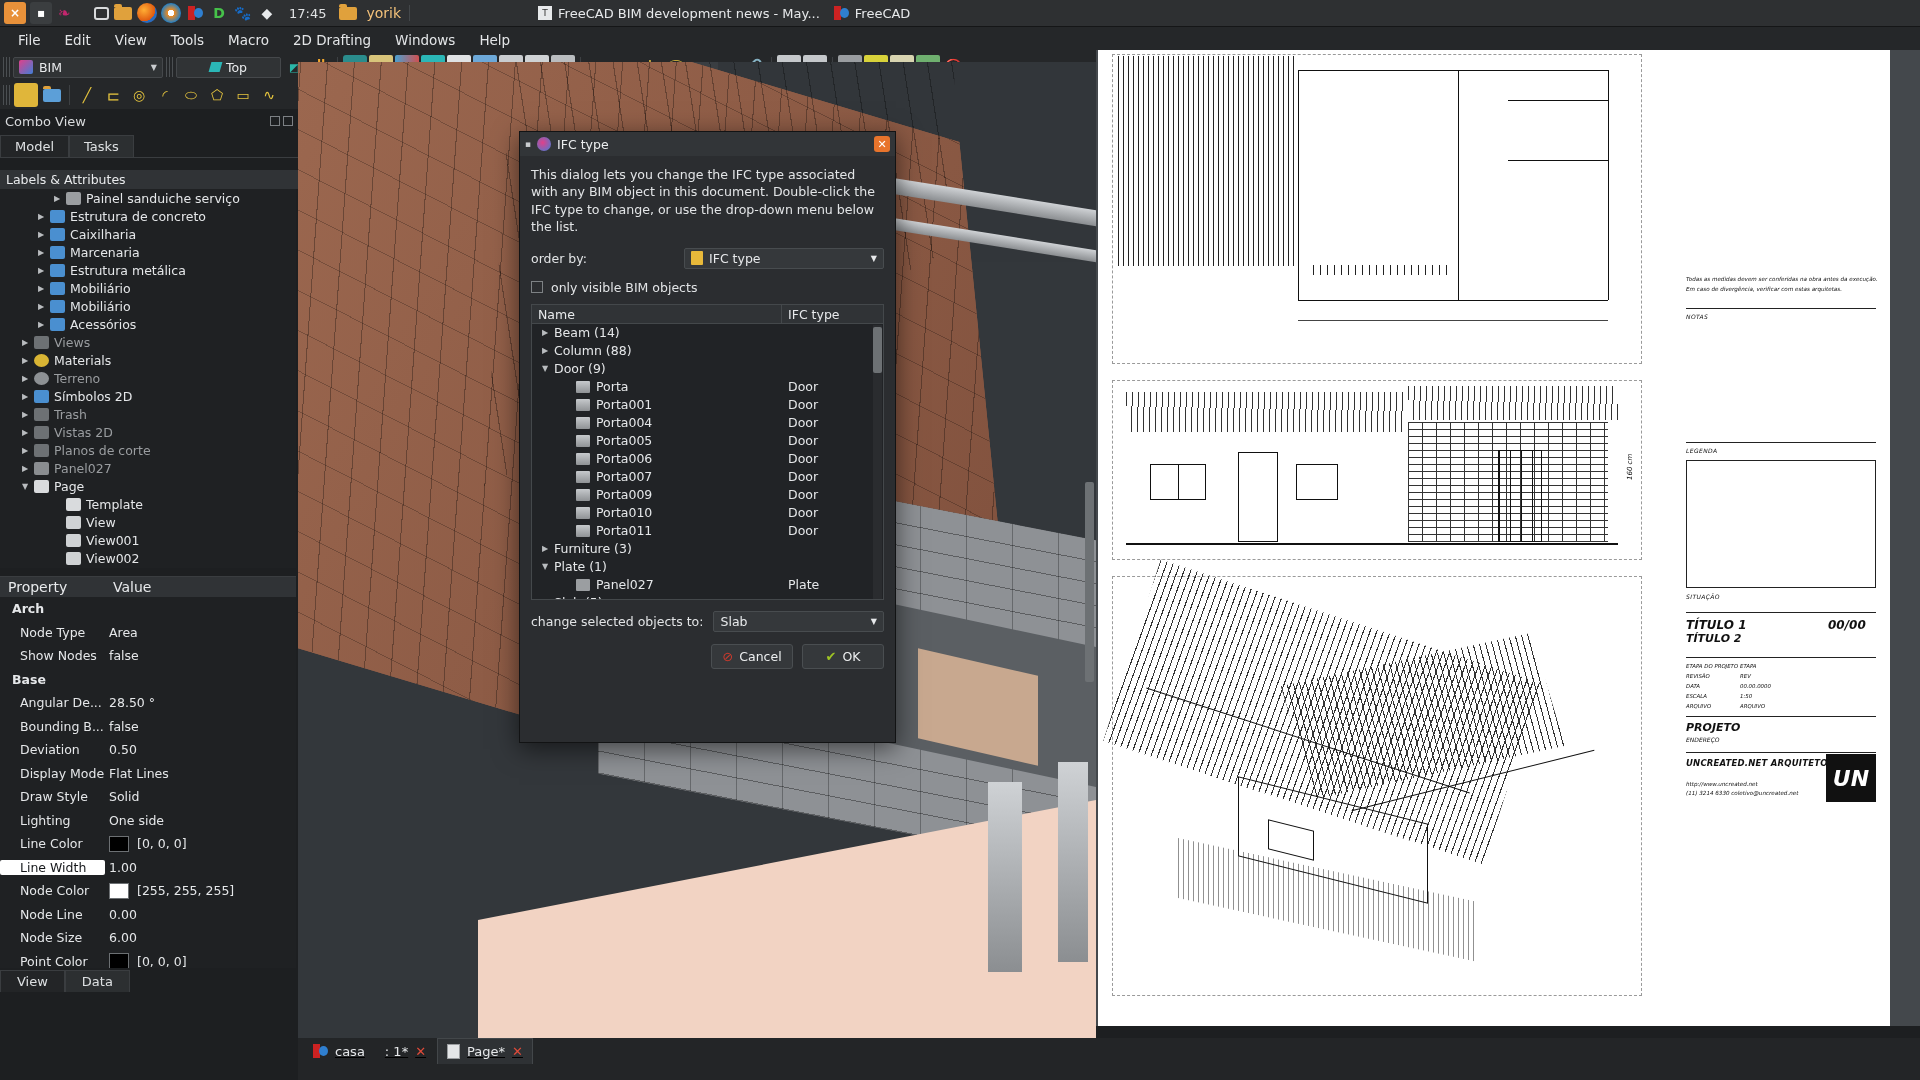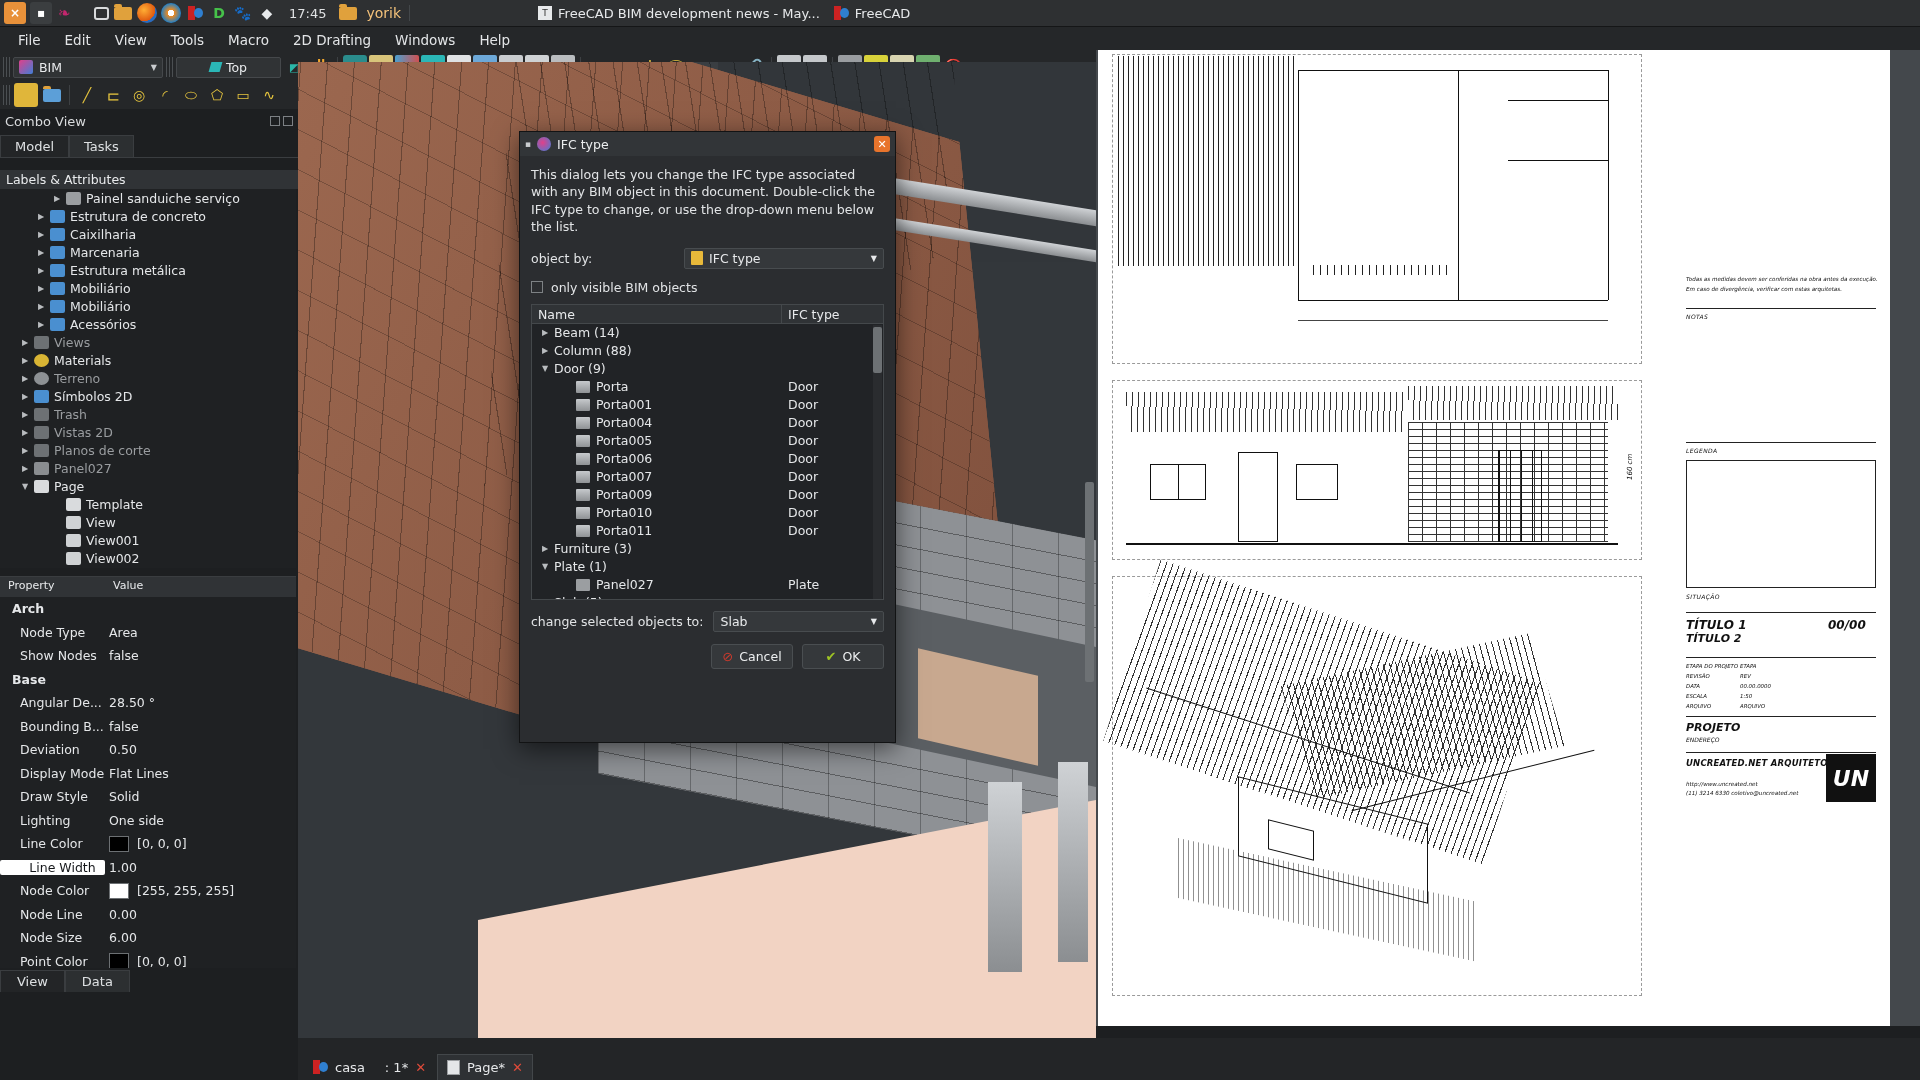--- a/index.html
+++ b/index.html
@@ -80,27 +80,27 @@
   .t-page { background:#d9dbdd; }
   .t-view { background:#cfd2d4; }
   .t-slab { background:#9b9ea1; }
   .t-panel { background:#8a8d90; }
   .tlab { color:#e5e7e9; }
   .tlab.dim { color:#9a9da0; }
 
   
   .propgrid { position:absolute; left:0; top:576px; width:296px; height:392px;
               background:#1f2123; border-top:1px solid #3a3d40; overflow:hidden; }
-  .phead { display:flex; height:20px; background:#303336; color:#e8eaec; font-size:11px; }
+  .phead { display:flex; height:20px; background:#303336; color:#e8eaec; font-size:14px; }
   .phead div { padding:2px 0 0 8px; }
   .prow { display:flex; height:23.5px; font-size:12.5px; align-items:center; }
   .pname { width:105px; padding-left:20px; color:#e5e7e9; }
   .pval  { flex:1; color:#e5e7e9; padding-left:4px; display:flex; align-items:center; gap:8px; }
   .prow.group .pname { font-weight:bold; padding-left:12px; }
-  .prow.sel .pname { background:#ffffff; color:#15171a; border-radius:2px;text-align:center; }
+  .prow.sel .pname { background:#ffffff; color:#15171a; border-radius:2px; }
   .swatch { width:20px; height:16px; border:1px solid #6c7073; }
 
   .vdtabs { position:absolute; left:0; top:968px; width:298px; height:24px;
             display:flex; align-items:flex-end; }
   .vdtabs .tab { padding:3px 16px; }
   .viewlist { position:absolute; left:0; top:992px; width:296px; height:60px;
               background:#1f2123; padding:3px 0 0 6px; }
   .vrow { display:flex; align-items:center; height:18px; font-size:12.5px; color:#e5e7e9; gap:6px; }
   .vico { width:14px;height:12px;background:#1f9e9e;transform:skewX(-14deg);border:1px solid #7fd9d9; }
 
@@ -172,21 +172,21 @@
   .sbar { position:absolute; right:1px; top:20px; width:9px; height:275px; background:#2a2c2f; }
   .sthumb { position:absolute; right:1px; top:22px; width:9px; height:46px; background:#6d7174; border-radius:2px; }
   .chgrow { display:flex; align-items:center; margin-top:11px; gap:10px; }
   .btns { display:flex; justify-content:flex-end; gap:9px; margin-top:12px; }
   .btn { height:25px; min-width:82px; background:#35383b; border:1px solid #4a4e51; border-radius:3px;
          display:flex; align-items:center; justify-content:center; gap:6px;
          color:#eceeef; font-size:12.5px; }
 
   
   .doctabs { position:absolute; left:298px; top:1038px; width:1622px; height:42px;
-             background:#232527; display:flex; align-items:flex-end; padding-left:6px; gap:2px; }
+             background:#232527; display:flex; align-items:flex-start; padding-left:6px; gap:2px;text-decoration:underline; }
   .dtab { display:flex; align-items:center; gap:7px; height:26px; padding:0 9px;
           color:#e6e8ea; font-size:13px; background:#232527; }
   .dtab.sel { background:#2e3134; border:1px solid #43474a; border-bottom:none; }
   .dclose { color:#e04b3a; font-size:13px; font-weight:bold; }
   .fcico { width:15px;height:14px;position:relative; }
   .fcico:before{content:"";position:absolute;left:0;top:0;width:7px;height:14px;background:#cc2222;}
   .fcico:after{content:"";position:absolute;left:6px;top:2px;width:9px;height:10px;border-radius:50%;background:#2f7fd0;}
   .pgico { width:13px;height:15px;background:#e4e6e8;border:1px solid #9a9da0; }
   .scrollv { position:absolute; right:2px; width:9px; background:#6d7174; border-radius:2px; }
 </style>
@@ -633,21 +633,21 @@
     <div class="dlg-tb">
       <span style="color:#c9cccf;font-size:9px;">▪</span>
       <span style="width:14px;height:14px;border-radius:50%;background:radial-gradient(circle at 40% 40%,#e0408a,#3f7fd8);"></span>
       <span class="ttl">IFC type</span>
       <span class="dlg-close">✕</span>
     </div>
     <div class="dlg-body">
       <div class="dlg-desc">This dialog lets you change the IFC type associated with any BIM object in this document. Double-click the IFC type to change, or use the drop-down menu below the list.</div>
 
       <div class="ordrow">
-        <span class="lbl">object by:</span>
+        <span class="lbl">order by:</span>
         <span class="combo" style="margin-left:auto;width:200px;">
           <span style="width:12px;height:14px;background:#e8b93a;border-radius:1px;"></span>
           <span>IFC type</span>
           <span class="car">▼</span>
         </span>
       </div>
 
       <div class="chkrow">
         <span class="chk"></span>
         <span style="color:#e2e4e6;font-size:12.5px;">only visible BIM objects</span>

